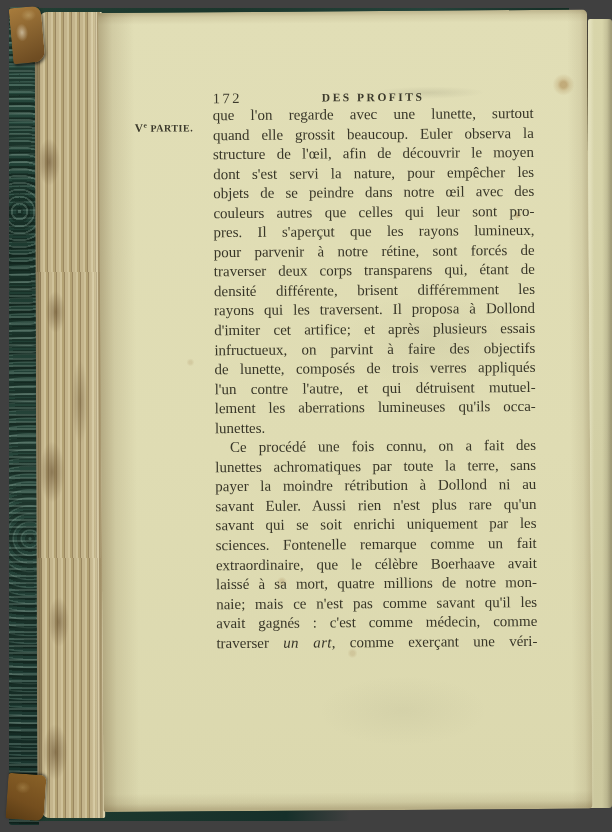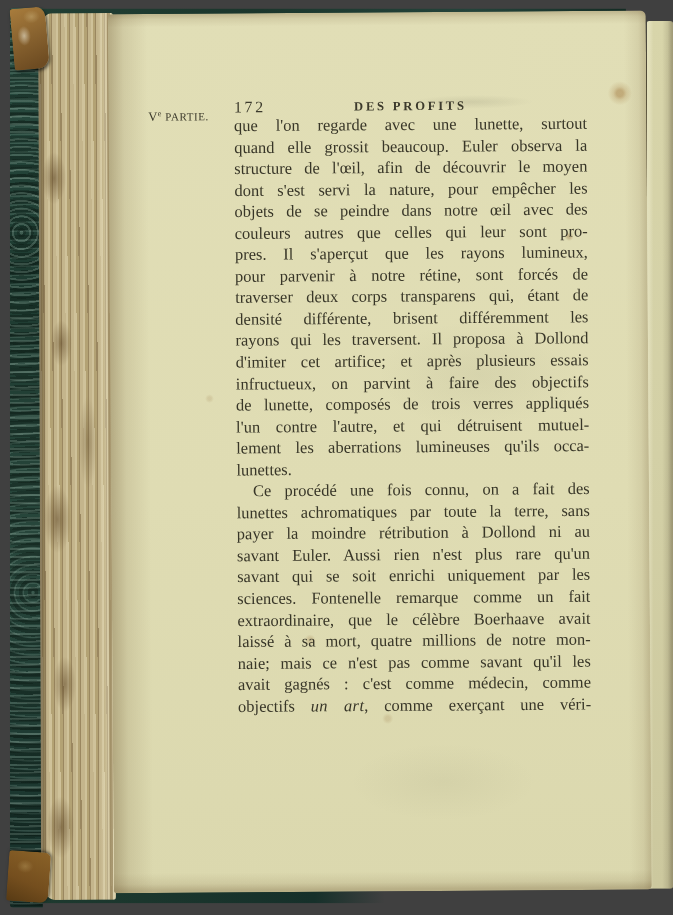--- a/index.html
+++ b/index.html
@@ -111,22 +111,22 @@
     position:absolute;left:0;top:2px;
     font-size:14.5px;letter-spacing:2.5px;color:#3c3a2c;
   }
   .running-title{
     position:absolute;left:50%;top:4px;transform:translateX(-50%);
     font-size:11.5px;font-weight:bold;letter-spacing:2.5px;color:#3c3a2c;white-space:nowrap;text-align:right;
   }
 
   
   .margin-note{
-    position:absolute;left:36px;top:86px;width:76px;
-    font-size:10px;font-weight:normal;letter-spacing:.5px;color:#3c3a2c;white-space:nowrap;
+    position:absolute;left:36px;top:108px;width:76px;
+    font-size:10px;font-weight:bold;letter-spacing:.5px;color:#3c3a2c;white-space:nowrap;
   }
   .margin-note .big{font-size:11.5px;}
   .margin-note sup{font-size:7.5px;vertical-align:4px;}
 
   
   .text-block{
     position:absolute;left:114px;top:94px;width:321px;
     font-size:15px;color:#383628;word-spacing:1px;
   }
   .line{
@@ -182,16 +182,16 @@
         <div class="line indent"><span>Ce procédé une fois connu, on a fait des</span></div>
         <div class="line"><span>lunettes achromatiques par toute la terre, sans</span></div>
         <div class="line"><span>payer la moindre rétribution à Dollond ni au</span></div>
         <div class="line"><span>savant Euler. Aussi rien n'est plus rare qu'un</span></div>
         <div class="line"><span>savant qui se soit enrichi uniquement par les</span></div>
         <div class="line"><span>sciences. Fontenelle remarque comme un fait</span></div>
         <div class="line"><span>extraordinaire, que le célèbre Boerhaave avait</span></div>
         <div class="line"><span>laissé à sa mort, quatre millions de notre mon-</span></div>
         <div class="line"><span>naie; mais ce n'est pas comme savant qu'il les</span></div>
         <div class="line"><span>avait gagnés : c'est comme médecin, comme</span></div>
-        <div class="line"><span>objectifs </span><i>un art</i><span>, comme exerçant une véri-</span></div>
+        <div class="line"><span>traverser </span><i>un art</i><span>, comme exerçant une véri-</span></div>
       </div>
   </div>
 </div>
 
 </body></html>

